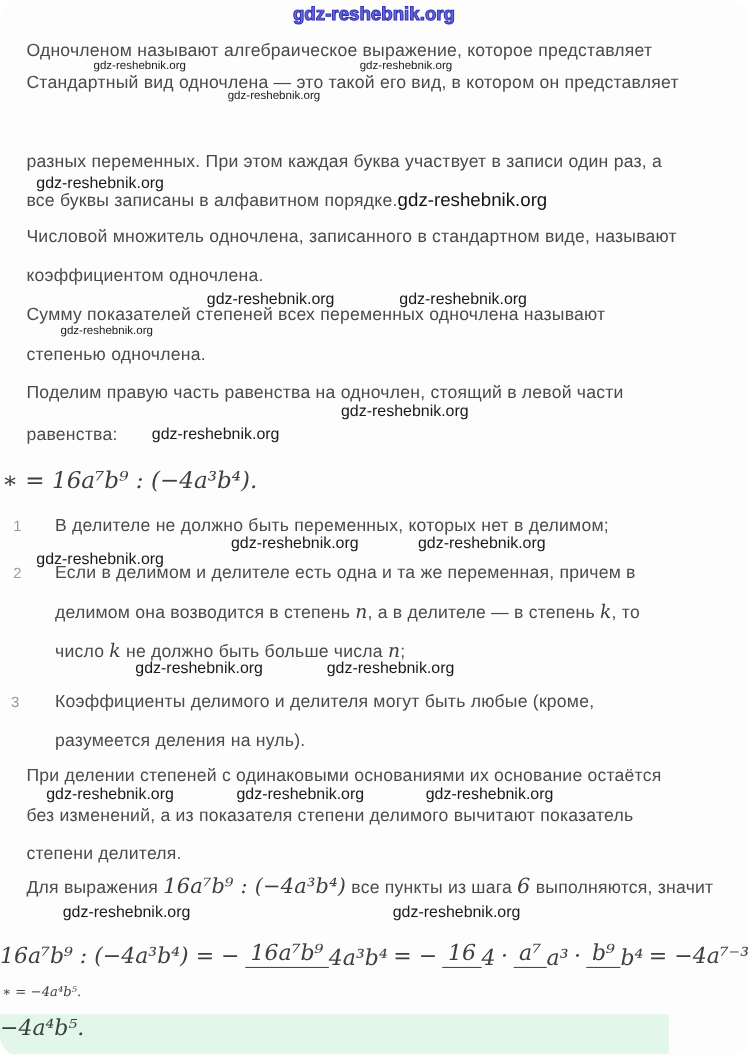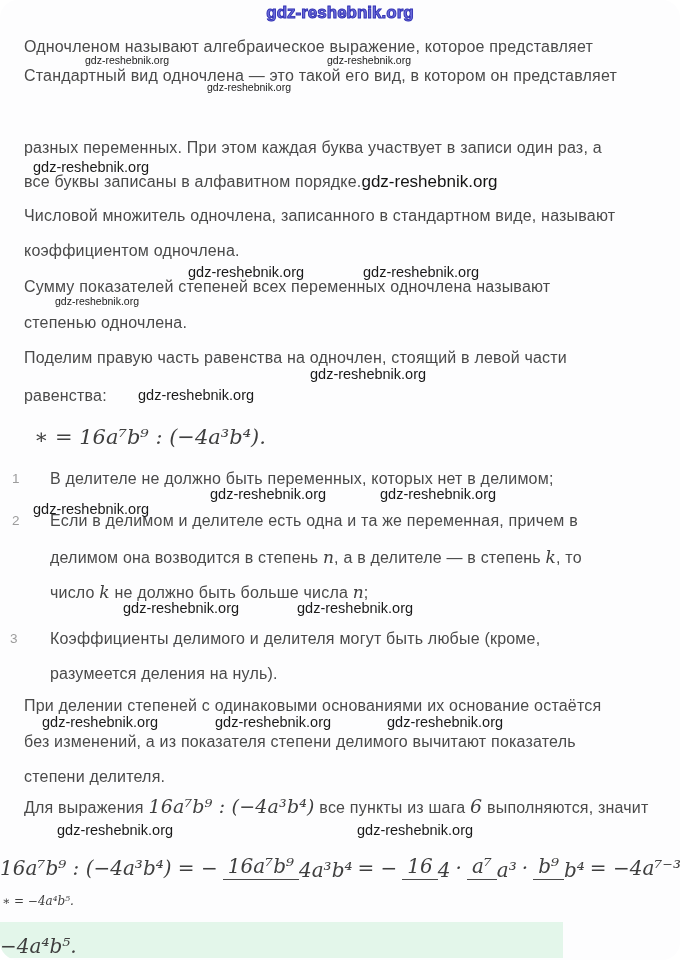--- a/index.html
+++ b/index.html
@@ -9,29 +9,29 @@
   .wm{position:absolute;color:#1a1a1a;white-space:nowrap;font-family:"Liberation Sans",sans-serif;}
   .wm.s{font-size:10.5px;}
   .wm.m{font-size:14.5px;}
   .wm-inline{font-size:17px;color:#141414;letter-spacing:0;}
   .top-wm{position:absolute;left:0;right:0;top:3px;text-align:center;font-size:17px;font-weight:bold;
           color:#6a6ad8;-webkit-text-stroke:0.9px #3232b4;text-shadow:0 0 1px #9a9ae0;}
   .num-marker{position:absolute;font-size:13.5px;color:#9c9c9c;letter-spacing:0;}
   .math{font-family:"DejaVu Serif",serif;font-style:italic;color:#3f3f3f;white-space:nowrap;}
   .math-inline{font-size:19px;}
   .math-var{font-size:17px;}
-  .star-eq{position:absolute;left:2px;top:425px;font-size:21px;margin-left:32px;}
+  .star-eq{position:absolute;left:2px;top:425px;font-size:21px;}
   .chain{position:absolute;left:0;top:839px;height:58px;display:flex;align-items:center;font-size:20px;}
   .chain .seg{white-space:nowrap;}
   .frac{display:inline-flex;flex-direction:row;align-items:center;text-align:center;margin:0 5px;}
   .frac .fnum{padding:0 5px 3px;border-bottom:1.5px solid #4a4a4a;line-height:1;}
   .frac .fden{padding-top:3px;line-height:1;}
   .star-res{position:absolute;left:2px;top:894px;font-size:12px;}
-  .answer-bar{position:absolute;left:0;top:922px;width:563px;height:36px;background:#e3f6ea;
-              display:flex;align-items:flex-end;}
+  .answer-bar{position:absolute;left:0;top:922px;width:608px;height:36px;background:#e3f6ea;
+              display:flex;align-items:flex-start;}
   .answer-text{font-size:20px;}
 </style>
 </head>
 <body>
 
 <div class="page">
 
   <div class="top-wm">gdz-reshebnik.org</div>
 
   <div class="tl" style="left:0;top:37px">Одночленом называют алгебраическое выражение, которое представляет</div>

